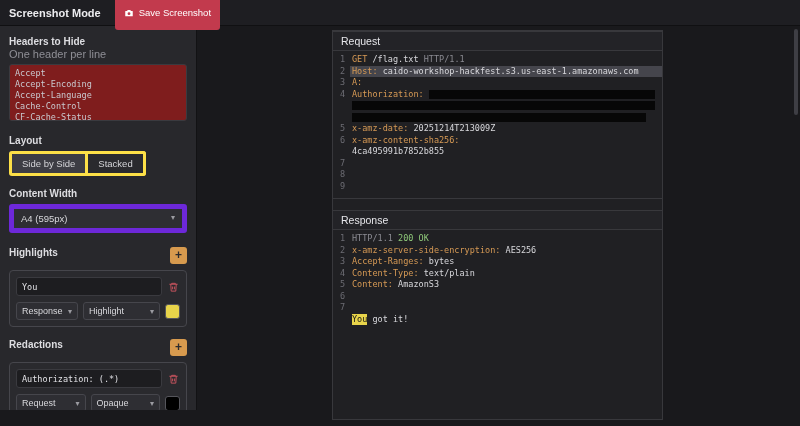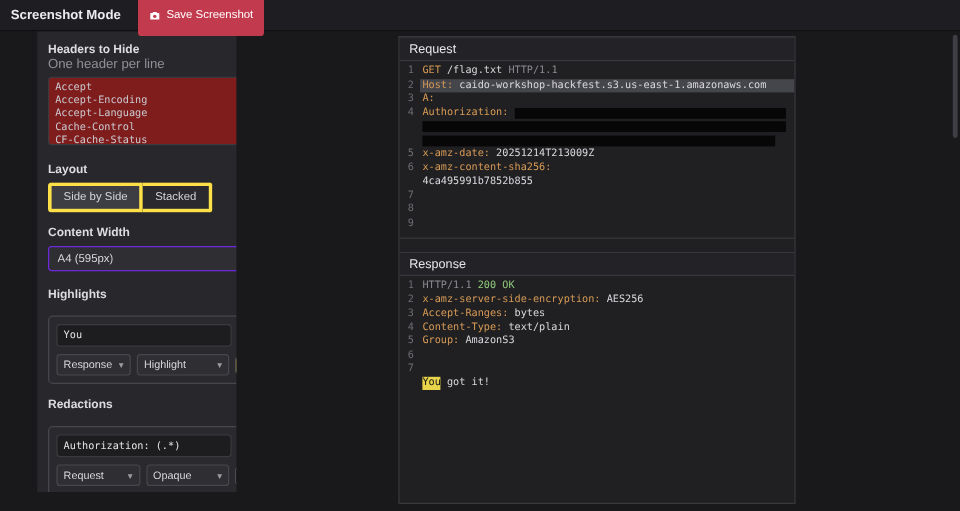--- a/index.html
+++ b/index.html
@@ -24,21 +24,21 @@
     display: inline-flex; align-items: center; gap: 5px;
     background: #c23a4d; color: #fff; border: none; border-radius: 3px;
     font-size: 9.5px; font-family: "Liberation Sans", sans-serif;
     padding: 3px 9px; height: 35px; cursor: pointer;
   }
 
   
   .sidebar {
     position: absolute; top: 26px; left: 0; width: 197px; bottom: 16px;
     background: #28282c; border-right: 1px solid #121214;
-    padding: 10px 9px; overflow: hidden; margin-left: 31px;
+    padding: 10px 9px; overflow: hidden;
   }
   .sec-label { font-size: 10px; font-weight: 600; color: #dddde1; }
   .sec-hint { font-size: 11px; color: #8f8f96; margin-top: 1px; }
   .headers-ta {
     width: 100%; height: 57px; margin-top: 4px;
     background: #7f1d1d; color: #c9c9cf;
     border: 1px solid #3a3a3f; border-radius: 3px;
     font-family: "DejaVu Sans Mono", monospace; font-size: 8.5px; line-height: 1.28;
     padding: 3px 5px; resize: none; overflow: hidden;
   }
@@ -47,21 +47,21 @@
     display: inline-flex; margin-top: 5px; border-radius: 3px; overflow: hidden;
   }
   .seg-btn {
     background: #2a2a2e; color: #d5d5d9; border: 3px solid #fde047;
     font-size: 9.5px; padding: 4px 10px; cursor: pointer;
     font-family: "Liberation Sans", sans-serif;
   }
   .seg-btn + .seg-btn { border-left: none; }
   .seg-btn.active { background: #3d3d44; }
   .select {
-    margin-top: 5px; background: #2e2e33; border: 1px solid #6d28d9; border-radius: 3px;
+    margin-top: 5px; background: #2e2e33; border: 5px solid #6d28d9; border-radius: 3px;
     font-size: 9.5px; color: #d8d8dc; padding: 4px 7px;
     display: flex; align-items: flex-start; justify-content: space-between; gap: 5px;
     cursor: pointer; overflow: hidden; white-space: nowrap;
   }
   .select .sel-val { overflow: hidden; text-overflow: ellipsis; white-space: nowrap; }
   .chev { color: #9b9ba1; font-size: 8px; flex: 0 0 auto; }
   .sec-head { display: flex; align-items: flex-start; justify-content: space-between; }
   .add-btn {
     width: 17px; height: 17px; background: #d79a4e; color: #2b2b2e;
     border: none; border-radius: 3px; font-size: 12px; font-weight: bold;
@@ -311,21 +311,21 @@
           <div class="code-line">
             <span class="line-num">3</span>
             <span class="line-content"><span class="c-key">Accept-Ranges: </span><span class="c-val">bytes</span></span>
           </div>
           <div class="code-line">
             <span class="line-num">4</span>
             <span class="line-content"><span class="c-key">Content-Type: </span><span class="c-val">text/plain</span></span>
           </div>
           <div class="code-line">
             <span class="line-num">5</span>
-            <span class="line-content"><span class="c-key">Group: </span><span class="c-val">AmazonS3</span></span>
+            <span class="line-content"><span class="c-key">Content: </span><span class="c-val">AmazonS3</span></span>
           </div>
           <div class="code-line">
             <span class="line-num">6</span>
             <span class="line-content"></span>
           </div>
           <div class="code-line">
             <span class="line-num">7</span>
             <span class="line-content"></span>
           </div>
           <div class="code-line">

